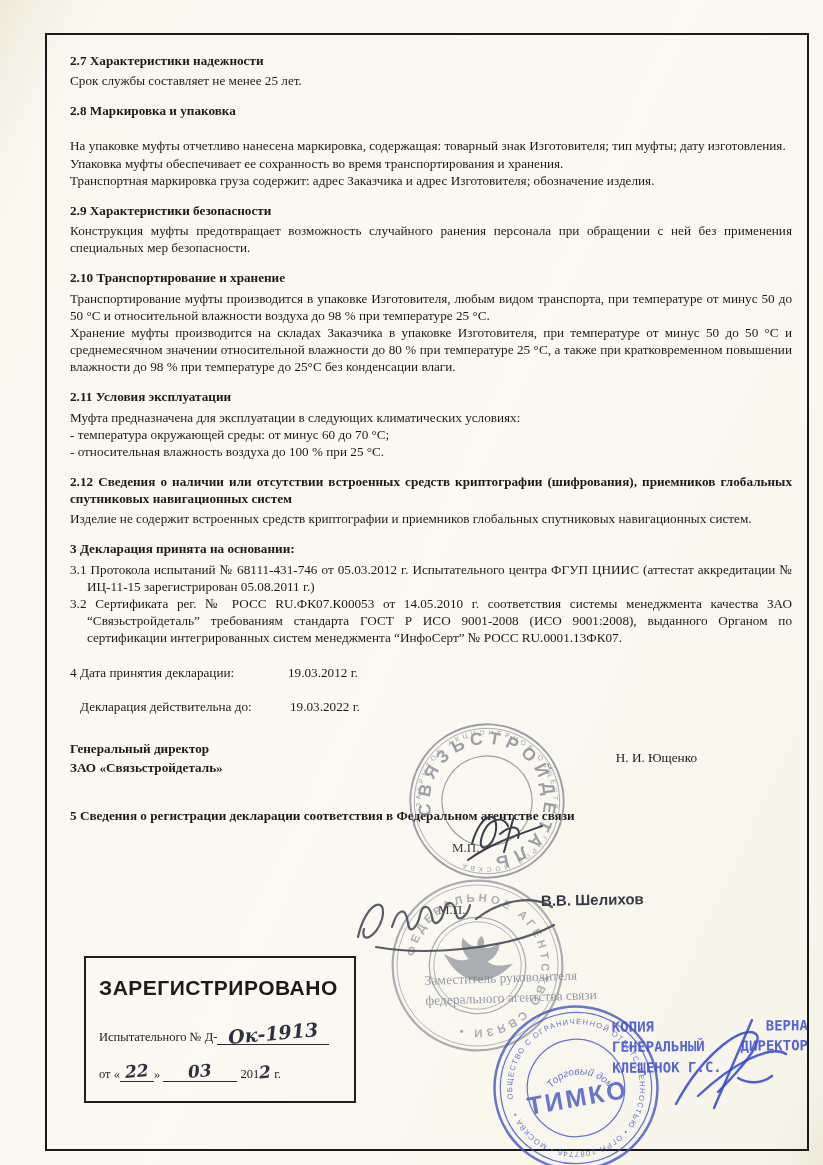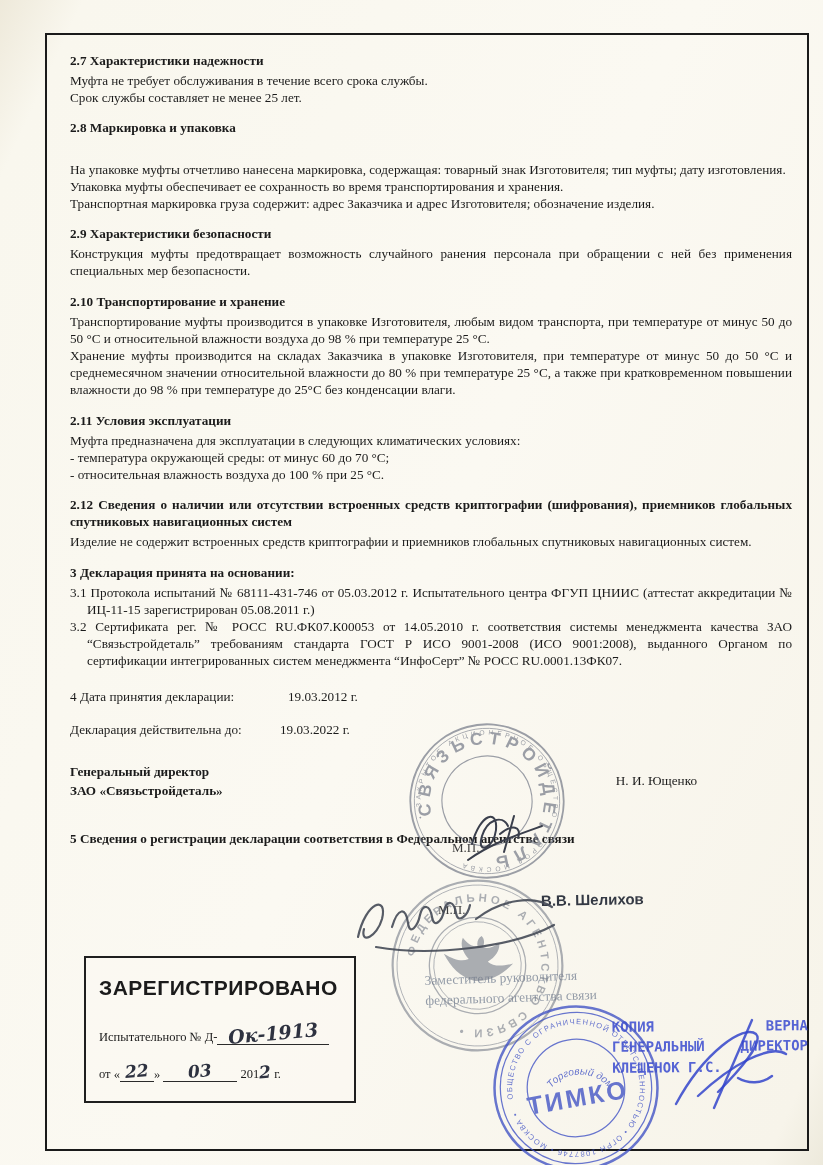--- a/index.html
+++ b/index.html
@@ -3,29 +3,29 @@
 <meta charset="utf-8">
 <style>
   html,body{margin:0;padding:0;background:#d8d4c6;}
   .page{position:relative;width:823px;height:1165px;overflow:hidden;margin:0 auto;
         background:linear-gradient(115deg,#eee9da 0%,#f9f7ee 6%,#fbf9f2 50%,#f7f4ea 94%,#e9e5d6 100%);
         font-family:"Liberation Serif",serif;color:#1b1b1b;padding-left:24px;}
   .frame{position:absolute;left:45px;top:33px;width:760px;height:1114px;border:2px solid #1a1a1a;}
   .content{position:absolute;left:70px;top:52px;width:722px;font-size:13.2px;line-height:1.3;text-align:justify;z-index:1;}
   .sec{margin:0 0 13px 0;}
   .sec h3{margin:0 0 3px 0;font-size:13.2px;font-weight:bold;}
-  .sec h3.mb{margin-bottom:24px;}
+  .sec h3.mb{margin-bottom:18px;}
   .sec p{margin:0;}
   p.numbered{padding-left:17px;text-indent:-17px;}
   .note{font-weight:bold;margin-top:18px;}
   .row{display:flex;margin-top:18px;font-size:13.2px;}
   .row .lbl{width:218px;}
   .row .lbl.b{font-weight:normal;}
   .row.sub{margin-top:16px;}
-  .row.sub .lbl{width:210px;}
+  .row.sub .lbl{width:210px;margin-left:10px;}
   .director{display:flex;margin-top:24px;gap:16px;}
   .director .dcol{font-weight:bold;line-height:1.45;}
   .director .dname{margin-left:auto;margin-right:95px;align-self:center;}
   .sec5{font-weight:bold;margin-top:30px;}
   .mp{position:absolute;font-size:13px;color:#3c3c3c;z-index:2;}
   .mp1{left:452px;top:840px;}
   .mp2{left:438px;top:902px;}
   .registrar-name{position:absolute;left:541px;top:891px;font:bold 15px "Liberation Sans",sans-serif;
         color:#343944;transform:rotate(-1deg);z-index:6;}
   .registrar-title{position:absolute;left:425px;top:968px;font-size:13.5px;color:#949ca8;
@@ -63,21 +63,20 @@
 </head>
 <body>
 
 <div class="page">
   <div class="frame"></div>
 
   <div class="content">
 
     <div class="sec">
       <h3>2.7 Характеристики надежности</h3>
-      <p>Муфта не требует обслуживания в течение всего срока службы.</p>
       <p>Срок службы составляет не менее 25 лет.</p>
     </div>
 
     <div class="sec">
       <h3 class="mb">2.8 Маркировка и упаковка</h3>
       <p>На упаковке муфты отчетливо нанесена маркировка, содержащая: товарный знак Изготовителя; тип муфты; дату изготовления.</p>
       <p>Упаковка  муфты обеспечивает ее сохранность во время транспортирования и хранения.</p>
       <p>Транспортная маркировка груза содержит: адрес Заказчика и адрес Изготовителя; обозначение изделия.</p>
     </div>
 

